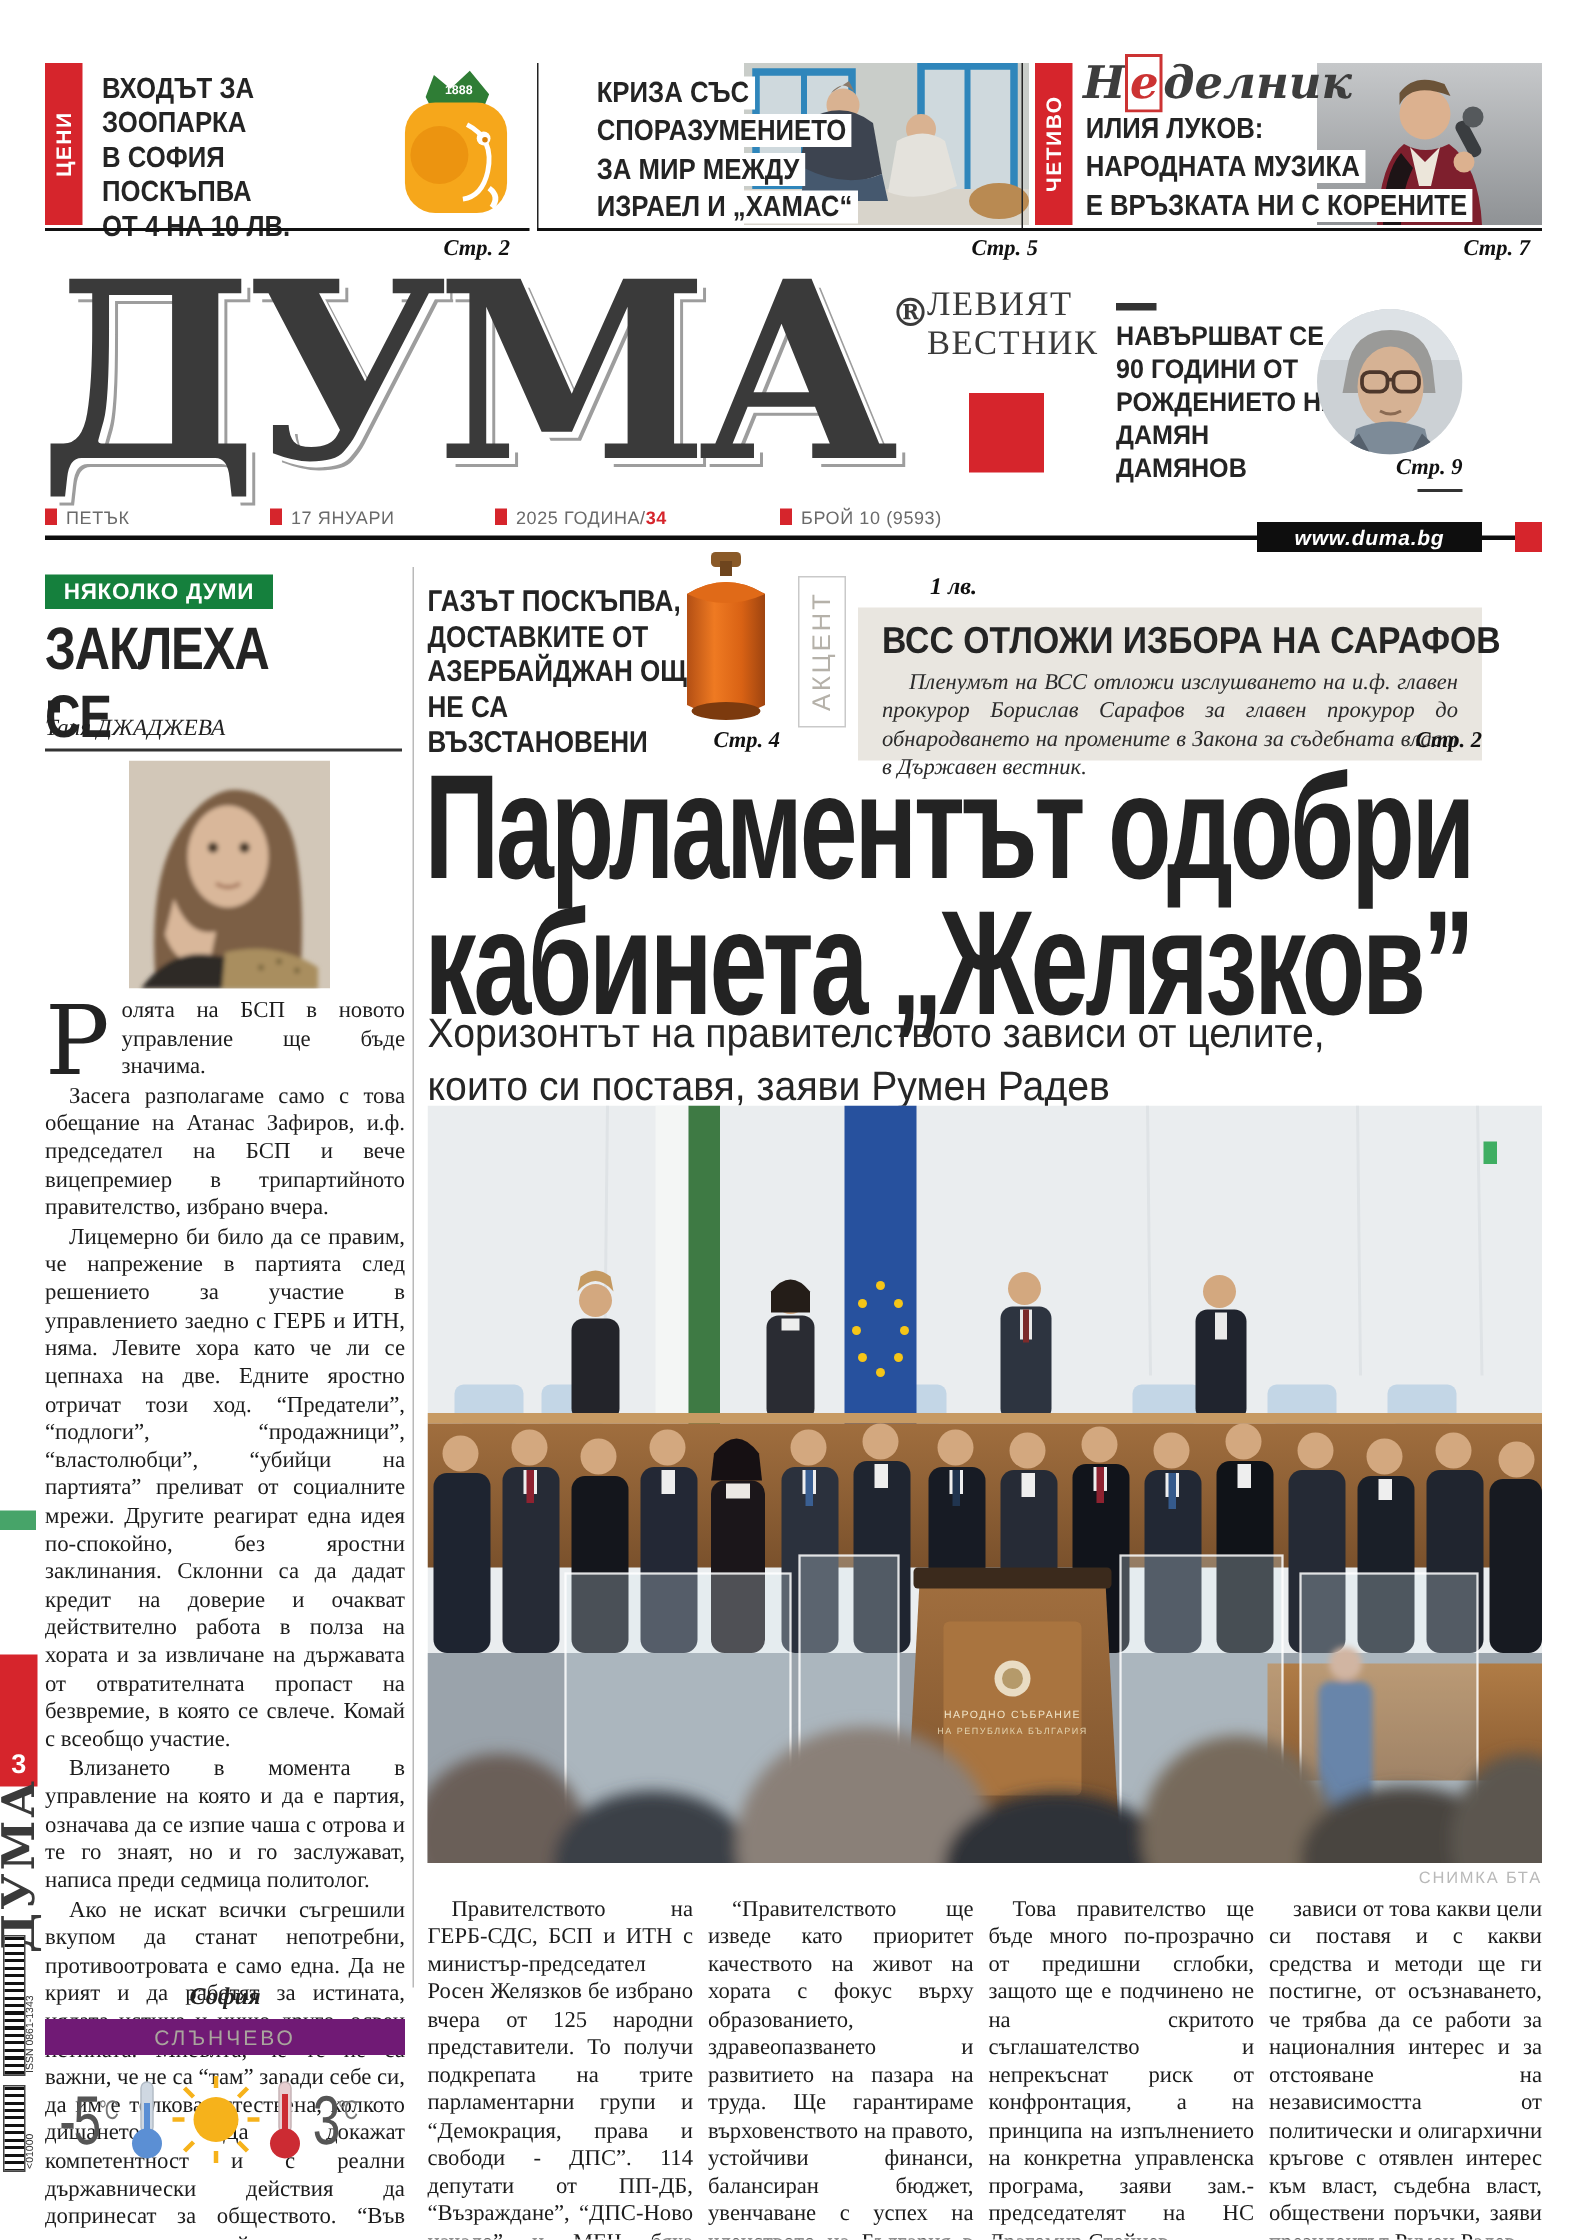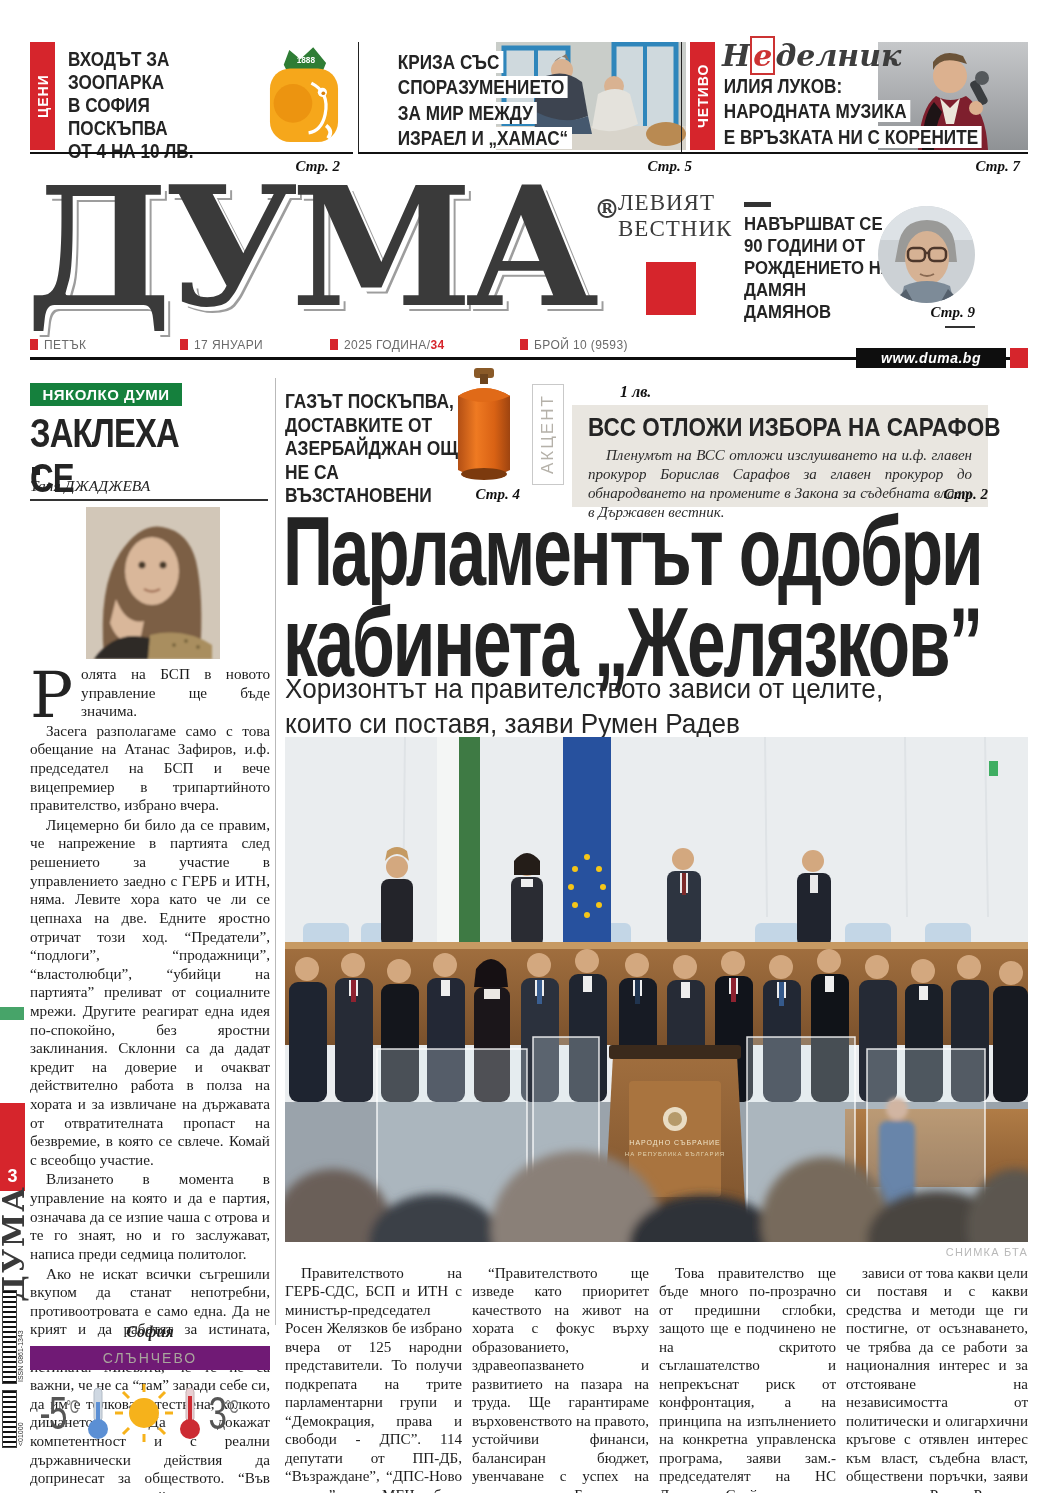--- a/index.html
+++ b/index.html
@@ -178,21 +178,21 @@
   <div class="abs pagenum" style="left:870px;top:128px;width:75px;text-align:right;">Стр. 9</div>
   <div class="abs" style="left:915px;top:150px;width:30px;height:2px;background:#333;"></div>
 
   <div class="abs dl" style="left:0;top:162px;"><span class="sq"></span><span>ПЕТЪК</span></div>
   <div class="abs dl" style="left:150px;top:162px;"><span class="sq"></span><span>17 ЯНУАРИ</span></div>
   <div class="abs dl" style="left:300px;top:162px;text-align:right;"><span class="sq"></span><span>2025 ГОДИНА/</span><span class="red34">34</span></div>
   <div class="abs dl" style="left:490px;top:162px;"><span class="sq"></span><span>БРОЙ 10 (9593)</span></div>
   <div class="abs price" style="left:590px;top:159px;margin-top:48px;">1 лв.</div>
 
   <div class="abs" style="left:0;top:181px;width:998px;height:3px;background:#0d0d0d;"></div>
-  <div class="abs webbar" style="left:826px;top:172px;width:150px;height:20px;">
+  <div class="abs webbar" style="left:808px;top:172px;width:150px;height:20px;">
       <span>www.duma.bg</span>
     </div>
   <div class="abs" style="left:980px;top:172px;width:18px;height:20px;background:#d6252c;"></div>
 </div>
 
 <div class="abs" style="left:30px;top:375px;width:240px;">
   <div class="abs rubric" style="left:0;top:8px;width:152px;height:23px;">
       <span>НЯКОЛКО ДУМИ</span>
     </div>
   <div class="abs cond sx" style="left:0;top:36px;font-size:40px;transform:scaleX(.82);letter-spacing:-1px;">ЗАКЛЕХА СЕ</div>

